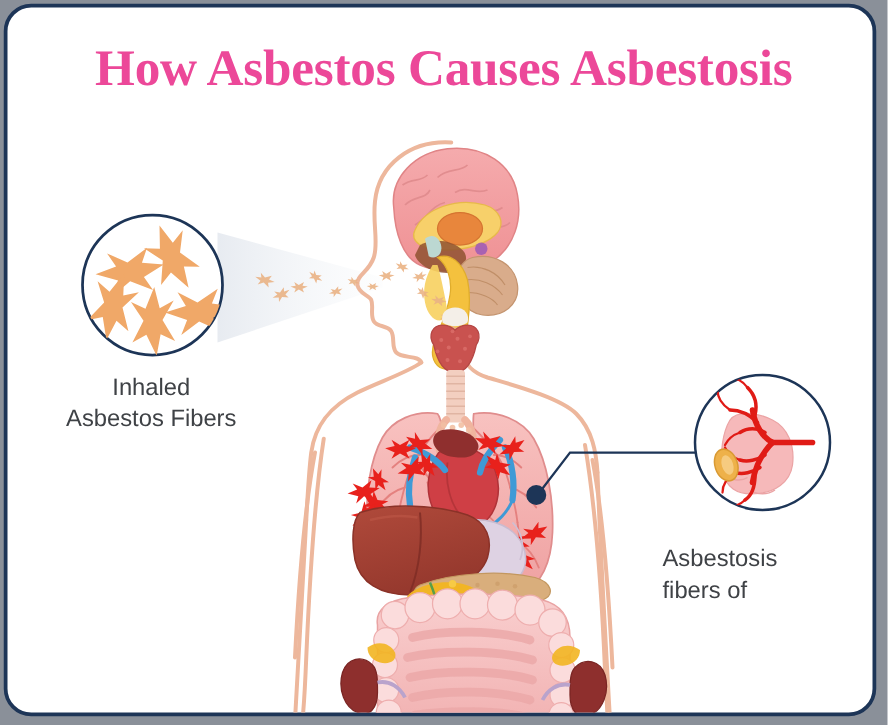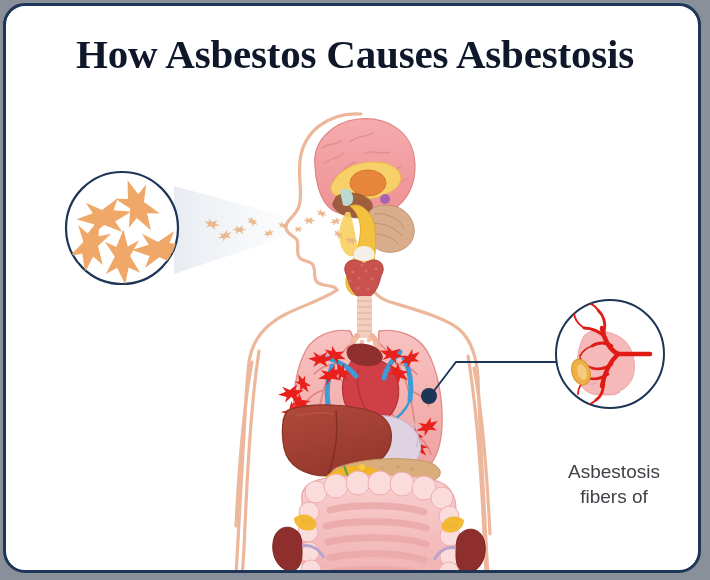--- a/index.html
+++ b/index.html
@@ -19,34 +19,34 @@
     box-sizing:border-box;
     overflow:hidden;
   }
   #title{
     position:absolute;left:0;top:24px;width:698px;
     text-align:center;
     font-family:"Liberation Serif", serif;
     font-weight:bold;
     font-size:41px;
     letter-spacing:-0.2px;
-    color:#0f172a;
+    color:#ec4899;
     white-space:nowrap;
   }
   .cap{
     position:absolute;
     color:#3f4246;
     font-size:19px;
     line-height:25px;
   }
   #cap-left{
     left:15px;top:292px;width:200px;text-align:center;
   }
   #cap-right{
-    left:524px;top:453px;width:168px;text-align:center;
+    left:524px;top:429px;width:168px;text-align:left;
   }
   svg.art{position:absolute;left:0;top:0;}
 </style>
 </head>
 <body>
 
 <div id="stage">
   <div id="card">
 
     <div id="title">How Asbestos Causes Asbestosis</div>
@@ -520,20 +520,24 @@
           <g transform="translate(92,240) rotate(105) scale(1.9)">
             <path d="M0 0 l9 -5 l-3 6 l9 2 l-9 4 l3 6 l-9 -5 l-8 5 l3 -6 l-9 -4 l9 -2 l-3 -6 Z"></path>
           </g>
           <g transform="translate(124,250) rotate(88) scale(1.9)">
             <path d="M0 0 l9 -5 l-3 6 l9 2 l-9 4 l3 6 l-9 -5 l-8 5 l3 -6 l-9 -4 l9 -2 l-3 -6 Z"></path>
           </g>
         </g>
       </g>
     </svg>
 
+    <div class="cap" id="cap-left">
+      <div>Inhaled</div>
+      <div>Asbestos Fibers</div>
+    </div>
 
     <div class="cap" id="cap-right">
       <div>Asbestosis</div>
       <div>fibers of</div>
     </div>
 
   </div>
 </div>
 
 </body></html>

